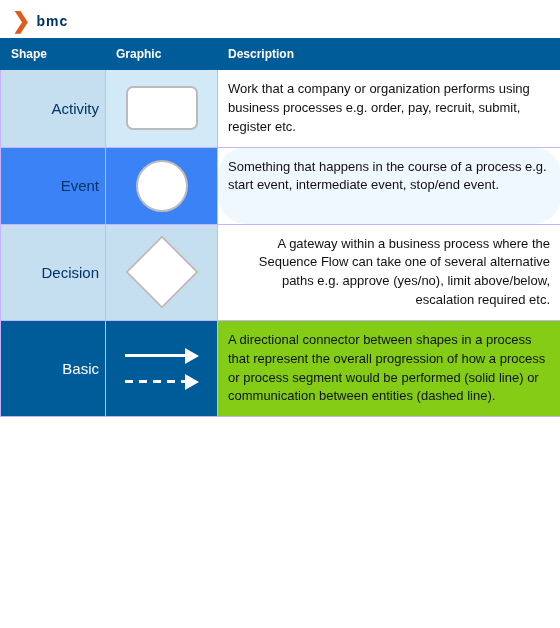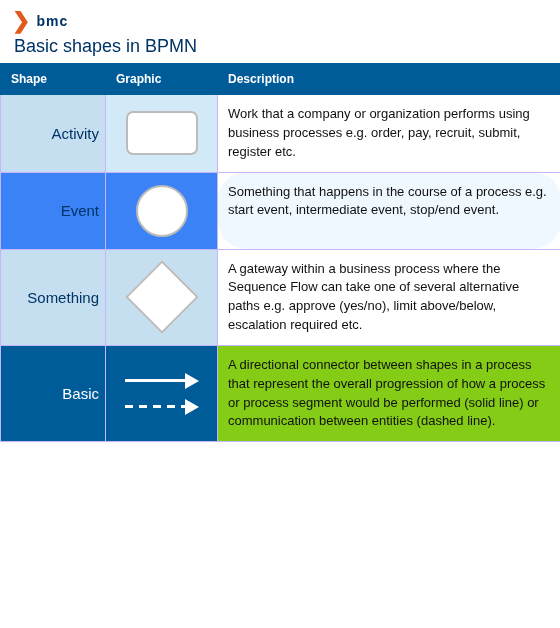--- a/index.html
+++ b/index.html
@@ -186,32 +186,31 @@
       background-color: #005b99;
     }
     .row-flow .shape-cell {
       color: #fff;
     }
     .row-flow .desc-cell {
       vertical-align: top;
     }
     
     .row-event .desc-cell { background: #f0f8ff; border-radius: 28px; }
-    .row-decision .desc-cell { background: #fff; }
+    .row-decision .desc-cell { background: #fff; text-align: right; }
     .row-flow .desc-cell { background: #84cc16; }
   </style>
 </head>
 <body>
 
 <div class="header">
   <div class="logo">
     <span class="logo-icon">❯</span>
     <span class="logo-text">bmc</span>
   </div>
-  <div class="page-title">Basic shapes in BPMN</div>
 </div>
 
 <table>
   <colgroup>
     <col class="col-shape">
     <col class="col-graphic">
     <col class="col-desc">
   </colgroup>
   <thead>
     <tr>
@@ -232,21 +231,21 @@
 
     <tr class="row-event">
       <td class="shape-cell">Event</td>
       <td class="graphic-cell">
         <div class="shape-circle"></div>
       </td>
       <td class="desc-cell">Something that happens in the course of a process e.g. start event, intermediate event, stop/end event.</td>
     </tr>
 
     <tr class="row-decision">
-      <td class="shape-cell">Something</td>
+      <td class="shape-cell">Decision</td>
       <td class="graphic-cell">
         <div class="shape-diamond-wrap">
           <div class="shape-diamond"></div>
         </div>
       </td>
       <td class="desc-cell">A gateway within a business process where the Sequence Flow can take one of several alternative paths e.g. approve (yes/no), limit above/below, escalation required etc.</td>
     </tr>
 
     <tr class="row-flow">
       <td class="shape-cell">Basic</td>

